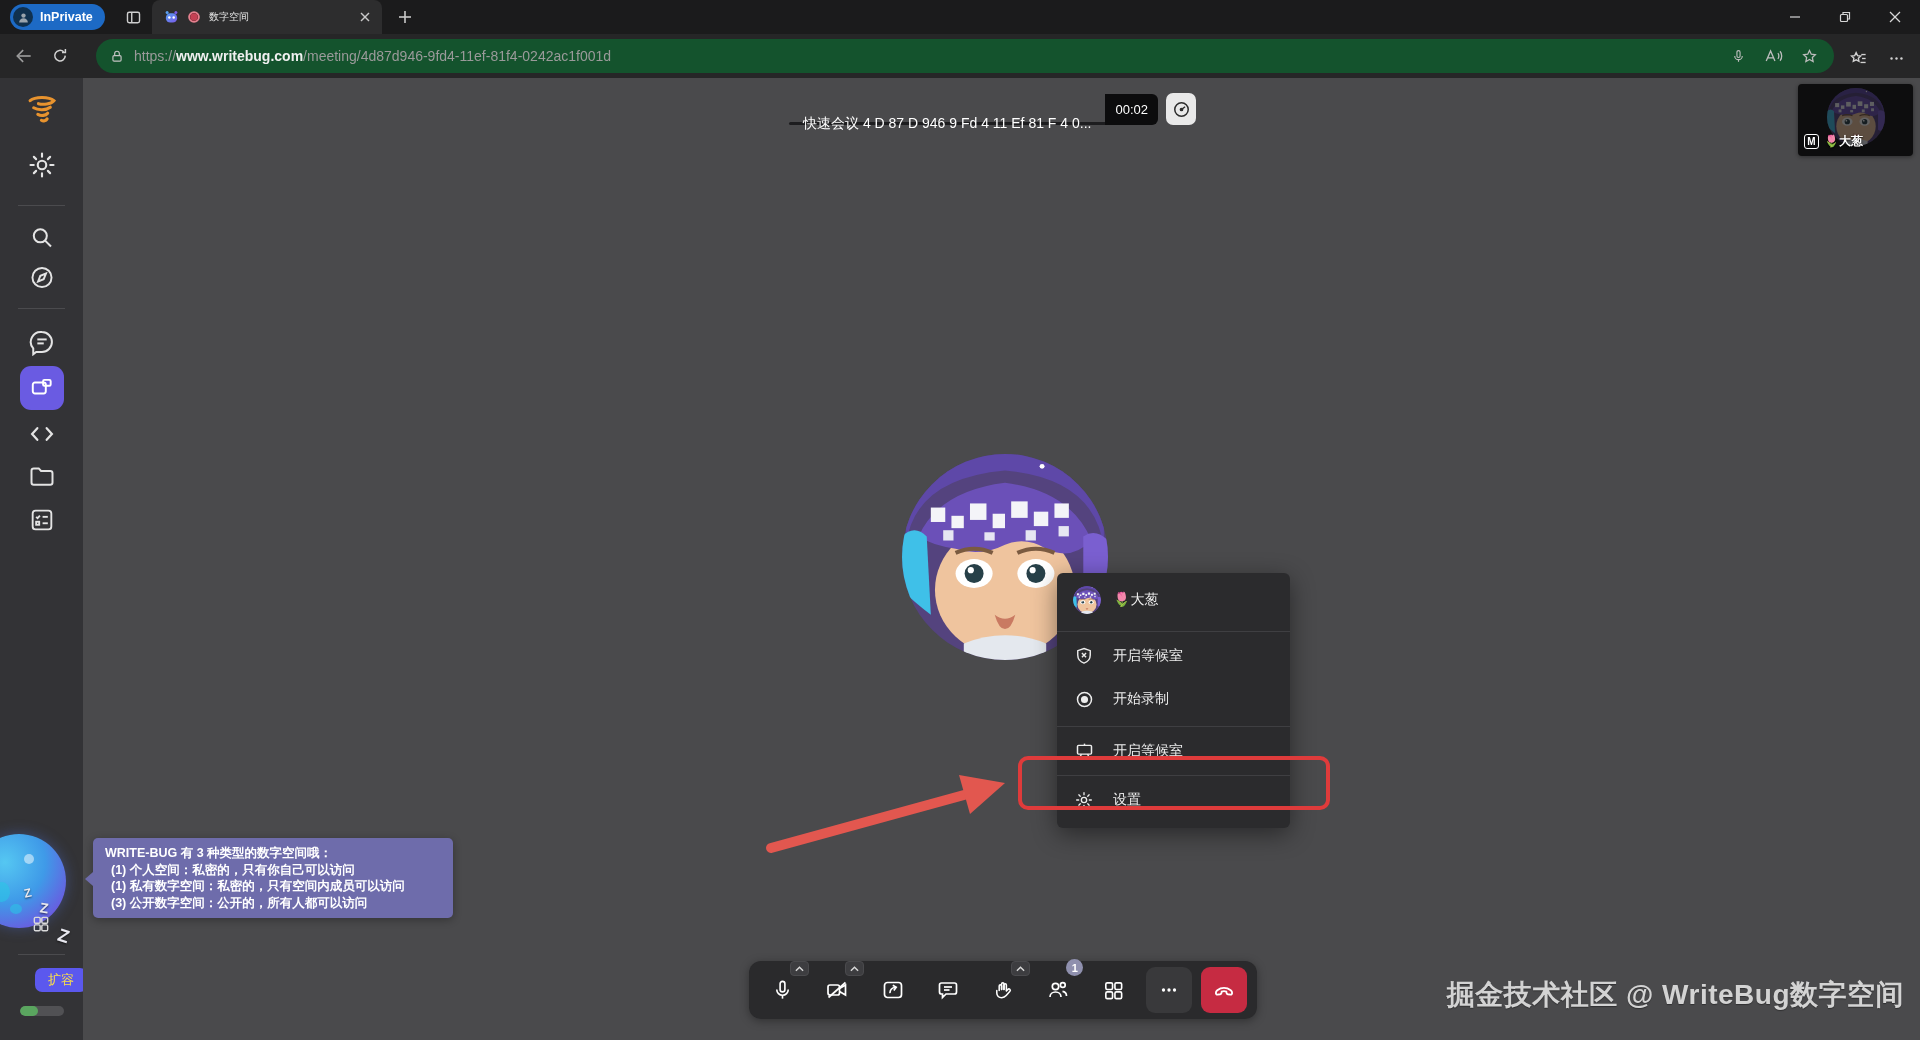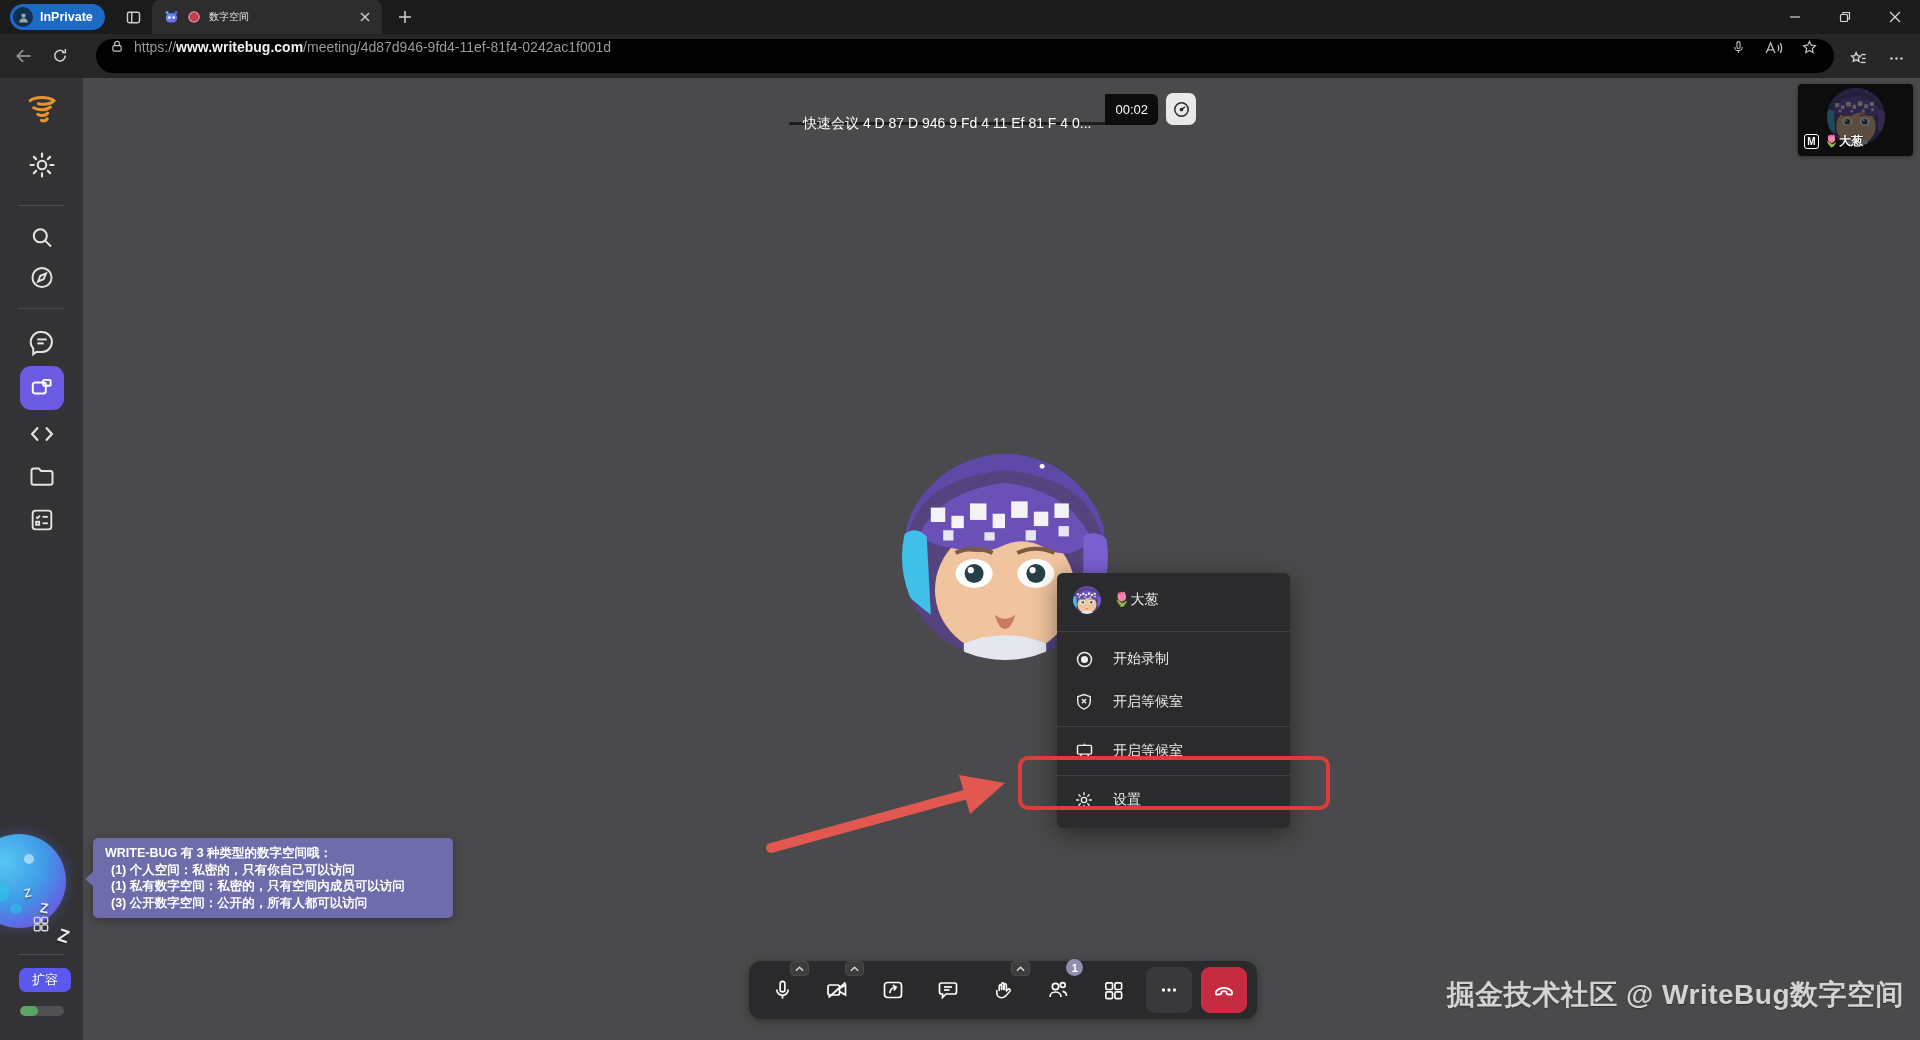--- a/index.html
+++ b/index.html
@@ -17,36 +17,36 @@
   .tab-title { font-size:10px; color:#e4e4e4; flex:1; white-space:nowrap; overflow:hidden; }
   .tab-close { width:18px; height:18px; border-radius:4px; display:flex; align-items:center; justify-content:center; }
   .newtab-btn { position:absolute; left:394px; top:7px; width:22px; height:20px; display:flex; align-items:center; justify-content:center; }
   .win-controls { position:absolute; right:0; top:0; height:34px; display:flex; }
   .win-btn { width:50px; height:34px; display:flex; align-items:center; justify-content:center; }
 
   .navrow { position:absolute; left:0; top:34px; width:1920px; height:44px; background:#262627; display:flex; align-items:center; }
   .nav-btn { width:32px; height:32px; display:flex; align-items:center; justify-content:center; border-radius:6px; }
   .nav-back { position:absolute; left:8px; top:6px; }
   .nav-refresh { position:absolute; left:44px; top:6px; }
-  .urlbar { position:absolute; left:96px; top:5px; width:1738px; height:34px; background:#000000; border-radius:17px; display:flex; align-items:flex-start; padding:0 10px 0 14px; }
+  .urlbar { position:absolute; left:96px; top:5px; width:1738px; height:34px; background:#14532d; border-radius:17px; display:flex; align-items:center; padding:0 10px 0 14px; }
   .url-text { font-size:14px; white-space:nowrap; overflow:hidden; margin-left:10px; flex:1; }
   .url-dim { color:#9a9a9a; } .url-host { color:#f0f0f0; font-weight:bold; }
   .urlbar-icons { display:flex; align-items:center; gap:18px; margin-right:6px; }
   .hub-btn { position:absolute; left:1842px; top:8px; } .more-btn { position:absolute; left:1880px; top:8px; }
 
   
   .sidebar { position:absolute; left:0; top:78px; width:83px; height:962px; background:#333336; }
   .side-ic { position:absolute; left:50%; transform:translateX(-50%); display:flex; align-items:center; justify-content:center; }
   .side-divider { position:absolute; left:18px; width:47px; height:1px; background:#4b4b4e; }
   .side-active { width:44px; height:44px; background:#6a5be2; border-radius:11px; }
   .planet { position:absolute; left:-28px; top:756px; width:94px; height:94px; border-radius:50%;
             background:radial-gradient(circle at 35% 30%, #55c7f2 0%, #3f9ae8 45%, #6a5ae0 80%, #7b52e8 100%); box-shadow:0 0 14px rgba(80,120,240,.35); }
   .planet-spot { position:absolute; border-radius:50%; background:rgba(40,200,230,.55); }
   .sleep-z { position:absolute; color:#e8e8ef; font-weight:bold; text-shadow:0 1px 2px rgba(0,0,0,.6); }
-  .expand-btn { position:absolute; left:19px; top:890px; width:52px; height:24px; background:#5b58ee; border-radius:7px; color:#ffffff; font-size:13px; display:flex; align-items:center; justify-content:center; }
+  .expand-btn { position:absolute; left:35px; top:890px; width:52px; height:24px; background:#5b58ee; border-radius:7px; color:#fde047; font-size:13px; display:flex; align-items:center; justify-content:center; }
   .storage-bar { position:absolute; left:20px; top:928px; width:44px; height:10px; background:#515154; border-radius:5px; overflow:hidden; }
   .storage-fill { width:40%; height:100%; background:#5aa55f; border-radius:5px; }
 
   
   .stage { position:absolute; left:83px; top:78px; width:1837px; height:962px; background:#4a4a4c; }
 
   .meet-pillwrap { position:absolute; left:706px; top:16px; height:31px; display:flex; align-items:stretch; }
   .meet-title { background:#1d1d1f; border-radius:6px 0 0 6px; display:flex; align-items:center; padding:0 14px; font-size:14px; color:#fff; white-space:nowrap;margin-top:28px; }
   .meet-timer { background:#0c0c0d; border-radius:0 6px 6px 0; display:flex; align-items:center; padding:0 10px; font-size:13px; color:#fff; }
   .net-btn { position:absolute; left:1083px; top:15px; width:30px; height:32px; background:#e9e9e9; border-radius:7px; display:flex; align-items:center; justify-content:center; }
@@ -372,38 +372,38 @@
   <div class="ctx-menu">
     <div class="ctx-header">
       <span class="ctx-avatar">
         <svg width="28" height="28" viewBox="0 0 100 100">
             <use href="#avatar-art"></use>
           </svg>
       </span>
       <span class="ctx-user">🌷大葱</span>
     </div>
     <div class="ctx-divider"></div>
-    <div class="ctx-item tall">
-      <span class="ctx-ic">
-        <svg width="21" height="21" viewBox="0 0 24 24" fill="none" stroke="#ededed" stroke-width="1.7">
-            <circle cx="12" cy="12" r="8"></circle>
-            <circle cx="12" cy="12" r="3.2" fill="#ededed"></circle>
-          </svg>
-      </span>
-      <span>开始录制</span>
-    </div>
     <div class="ctx-item">
       <span class="ctx-ic">
         <svg width="20" height="20" viewBox="0 0 24 24" fill="none" stroke="#ededed" stroke-width="1.7">
             <path d="M12 3l7.5 2.6v5.2c0 4.6-3.1 8.2-7.5 9.7-4.4-1.5-7.5-5.1-7.5-9.7V5.6z"></path>
             <line x1="9.5" y1="8.5" x2="14.5" y2="13.5"></line>
             <line x1="14.5" y1="8.5" x2="9.5" y2="13.5"></line>
           </svg>
       </span>
       <span>开启等候室</span>
+    </div>
+    <div class="ctx-item tall">
+      <span class="ctx-ic">
+        <svg width="21" height="21" viewBox="0 0 24 24" fill="none" stroke="#ededed" stroke-width="1.7">
+            <circle cx="12" cy="12" r="8"></circle>
+            <circle cx="12" cy="12" r="3.2" fill="#ededed"></circle>
+          </svg>
+      </span>
+      <span>开始录制</span>
     </div>
     <div class="ctx-divider"></div>
     <div class="ctx-item">
       <span class="ctx-ic">
         <svg width="21" height="21" viewBox="0 0 24 24" fill="none" stroke="#ededed" stroke-width="1.7">
             <rect x="4" y="5" width="16" height="10" rx="1.2"></rect>
             <line x1="12" y1="3" x2="12" y2="5"></line>
             <line x1="8.5" y1="15" x2="6" y2="20"></line>
             <line x1="15.5" y1="15" x2="18" y2="20"></line>
           </svg>

